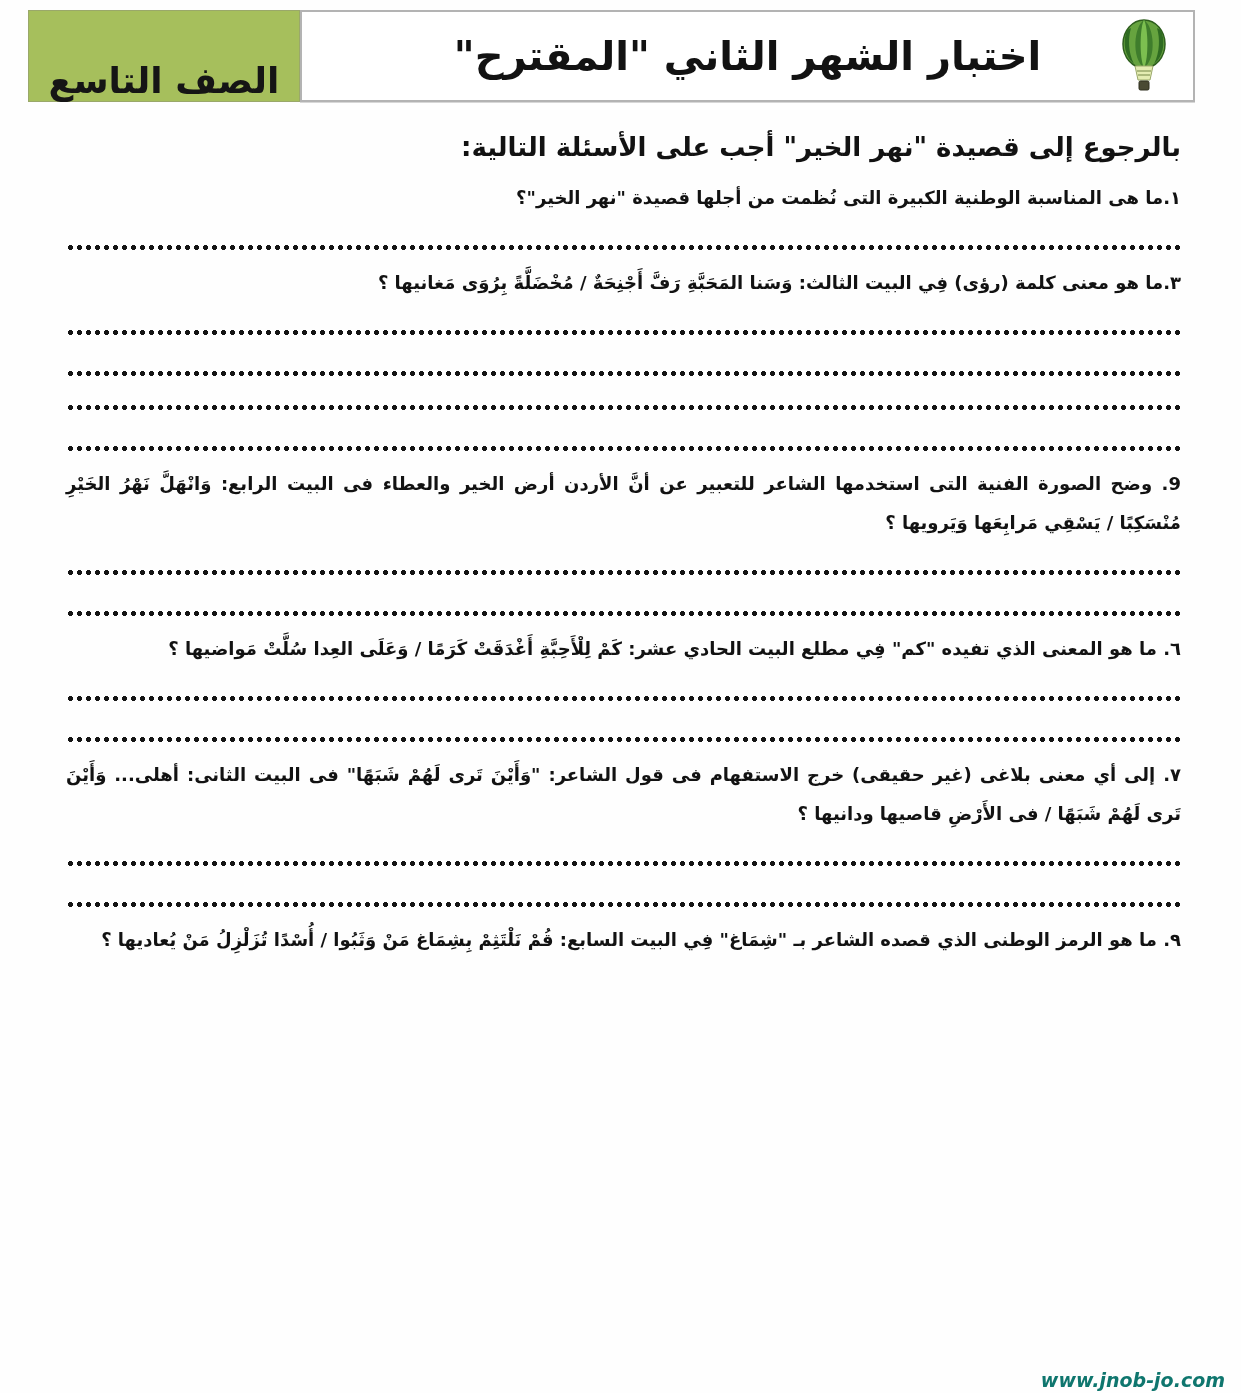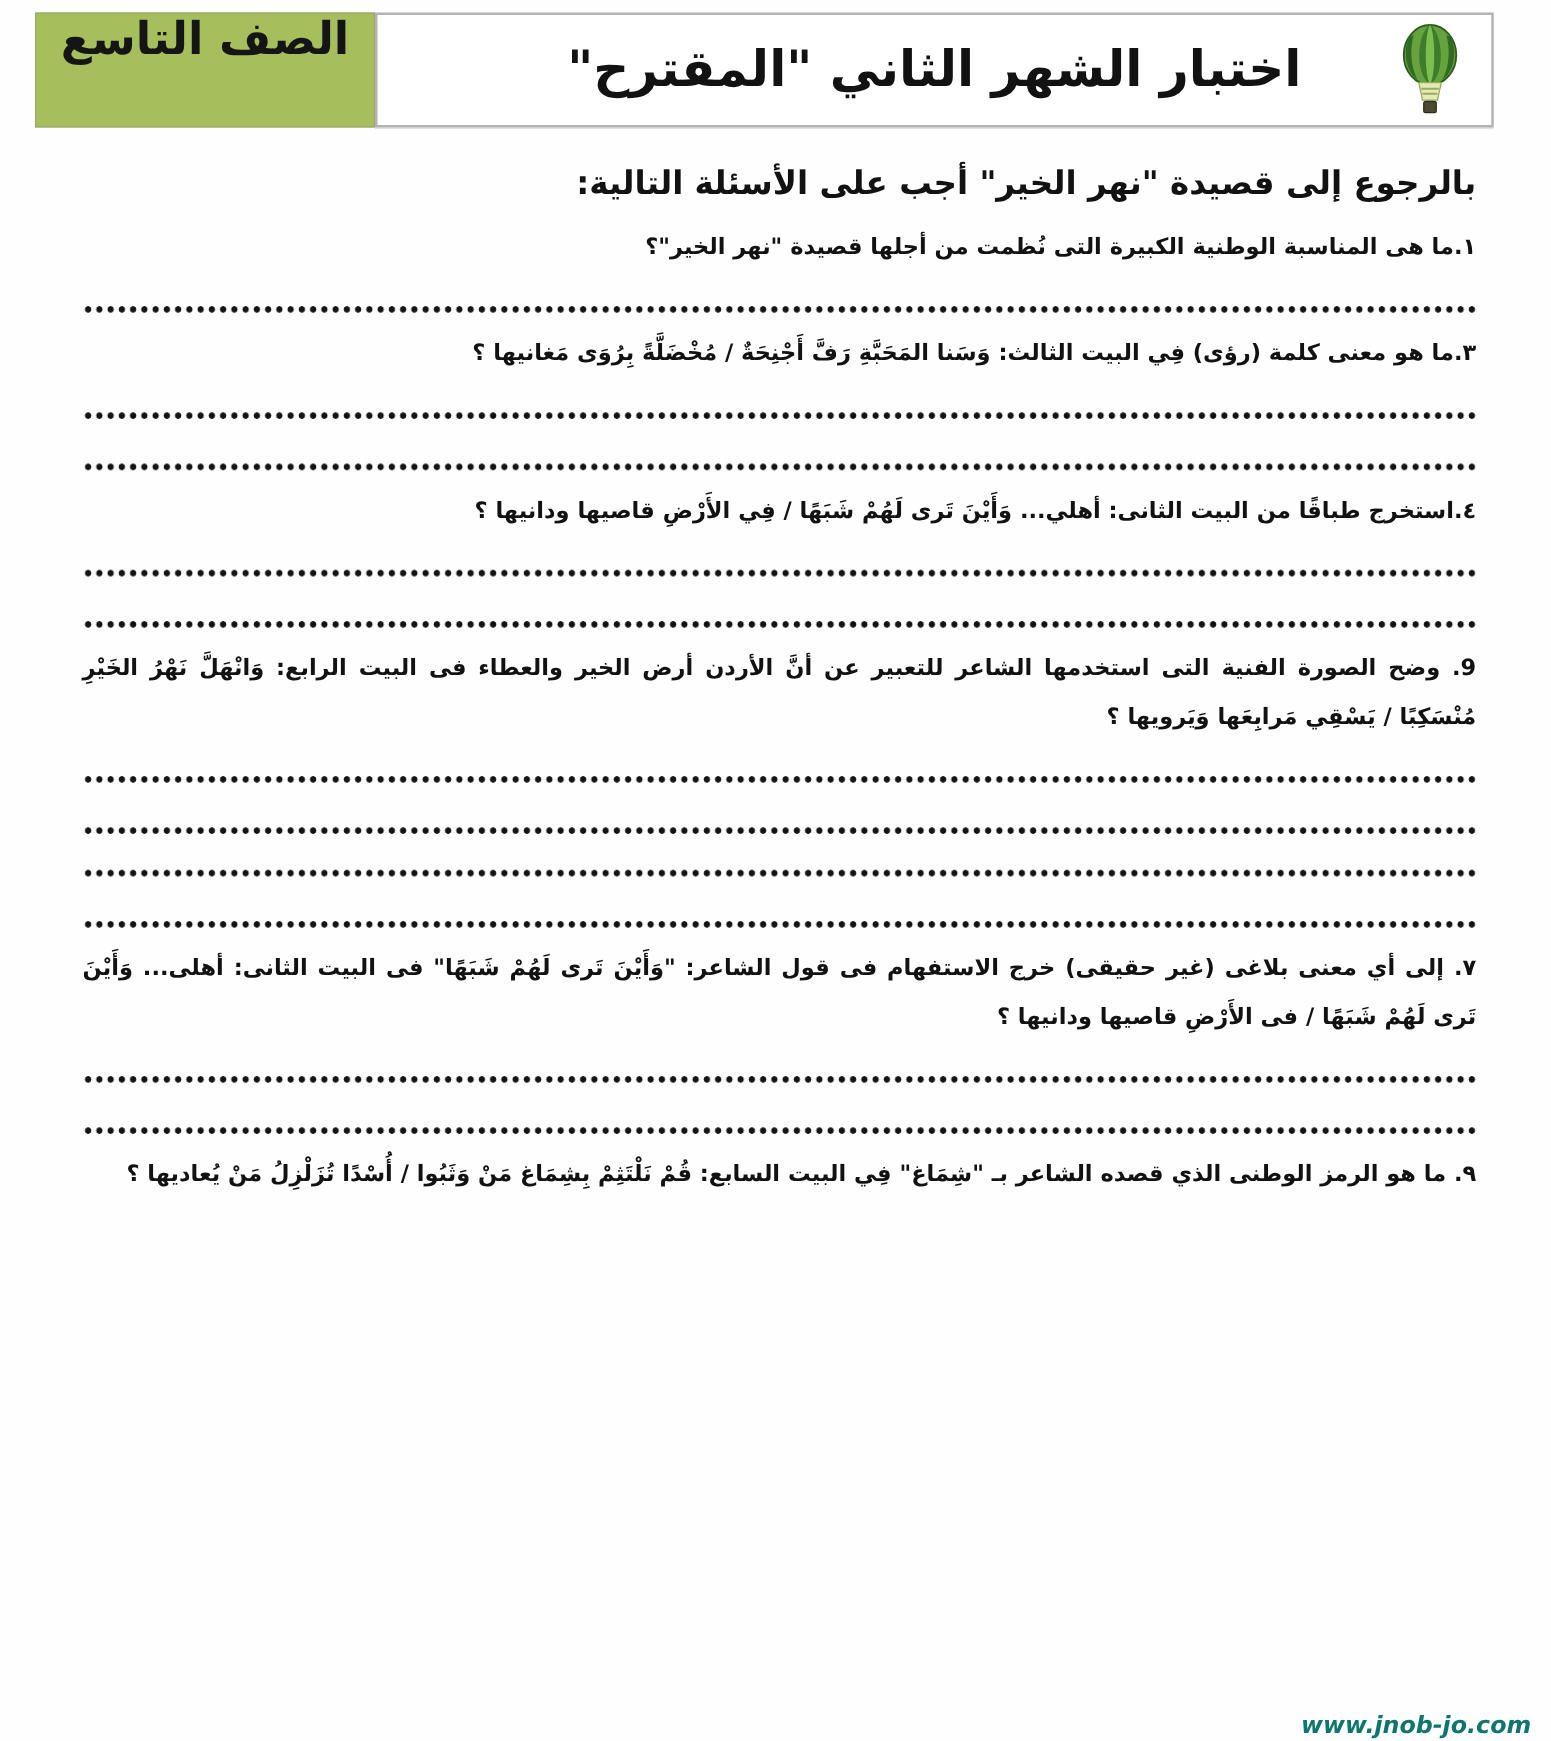--- a/index.html
+++ b/index.html
@@ -7,21 +7,21 @@
     width:1241px;height:1393px;overflow:hidden;position:relative;
     background:#fefefe;color:#121212;
     font-family:"DejaVu Sans","Liberation Sans",sans-serif;
   }
   
   .header{
     display:flex;direction:ltr;align-items:stretch;
     margin:10px 46px 0 28px;height:92px;
   }
   .grade-box{
-    width:270px;display:flex;align-items:flex-start;justify-content:center;
+    width:270px;display:flex;align-items:flex-end;justify-content:center;
     font-weight:bold;font-size:36px;color:#151515;
     border:1px solid #9aa86a;
   }
   .title-box{
     flex:1;position:relative;background:#ffffff;
     border:2px solid #b3b3b3;box-shadow:0 1px 0 #d7d7d7;
     display:flex;align-items:center;justify-content:center;
   }
   .title-box .title{
     font-weight:bold;font-size:40px;letter-spacing:-1px;direction:rtl;
@@ -85,32 +85,32 @@
   </section>
 
 
   <section>
     <p class="qtext">٣.ما هو معنى كلمة (رؤى) فِي البيت الثالث: وَسَنا المَحَبَّةِ رَفَّ أَجْنِحَةٌ / مُخْضَلَّةً بِرُوَى مَغانيها ؟</p>
     <div class="dots"></div>
     <div class="dots"></div>
   </section>
 
   <section>
-    <p class="qtext">٤.استخرج طباقًا من البيت الثانى: أهلي... وَأَيْنَ تَرى لَهُمْ شَبَهًا / فِي الأَرْضِ قاصيها ودانيها ؟</p>
     <div class="dots"></div>
     <div class="dots"></div>
   </section>
 
   <section>
     <p class="qtext">9. وضح الصورة الفنية التى استخدمها الشاعر للتعبير عن أنَّ الأردن أرض الخير والعطاء فى البيت الرابع: وَانْهَلَّ نَهْرُ الخَيْرِ مُنْسَكِبًا / يَسْقِي مَرابِعَها وَيَرويها ؟</p>
     <div class="dots"></div>
     <div class="dots"></div>
   </section>
 
   <section>
+    <p class="qtext">٦. ما هو المعنى الذي تفيده "كم" فِي مطلع البيت الحادي عشر: كَمْ لِلْأَحِبَّةِ أَغْدَقَتْ كَرَمًا / وَعَلَى العِدا سُلَّتْ مَواضيها ؟</p>
     <div class="dots"></div>
     <div class="dots"></div>
   </section>
 
   <section>
     <p class="qtext">٧. إلى أي معنى بلاغى (غير حقيقى) خرج الاستفهام فى قول الشاعر: "وَأَيْنَ تَرى لَهُمْ شَبَهًا" فى البيت الثانى: أهلى... وَأَيْنَ تَرى لَهُمْ شَبَهًا / فى الأَرْضِ قاصيها ودانيها ؟</p>
     <div class="dots"></div>
     <div class="dots"></div>
   </section>
 

